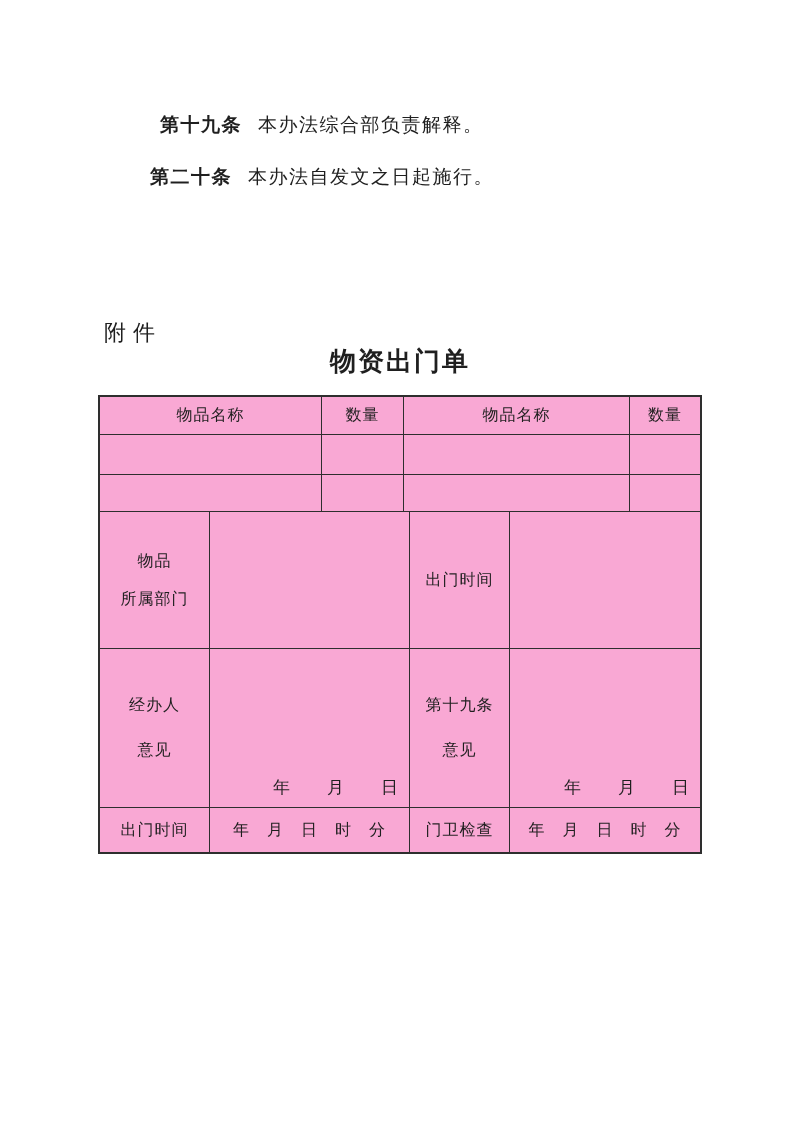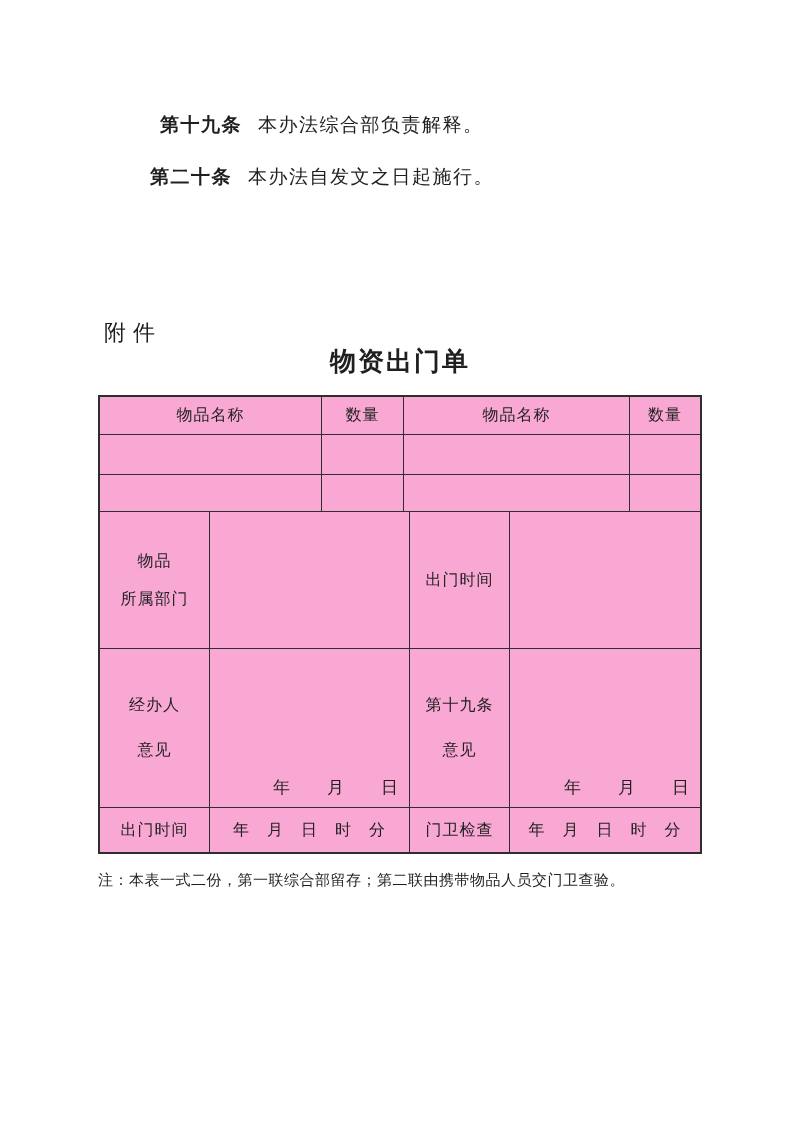--- a/index.html
+++ b/index.html
@@ -118,15 +118,14 @@
 
     <div class="row hExit">
       <div class="cell wB1">出门时间</div>
       <div class="cell wB2">年　月　日　时　分</div>
       <div class="cell wB3">门卫检查</div>
       <div class="cell">年　月　日　时　分</div>
     </div>
 
   </div>
 
-  <div class="note">注：本表一式二份，第一联综合部留存；第二联由携带物品人员交门卫查验。</div>
 
 </div>
 
 </body></html>

